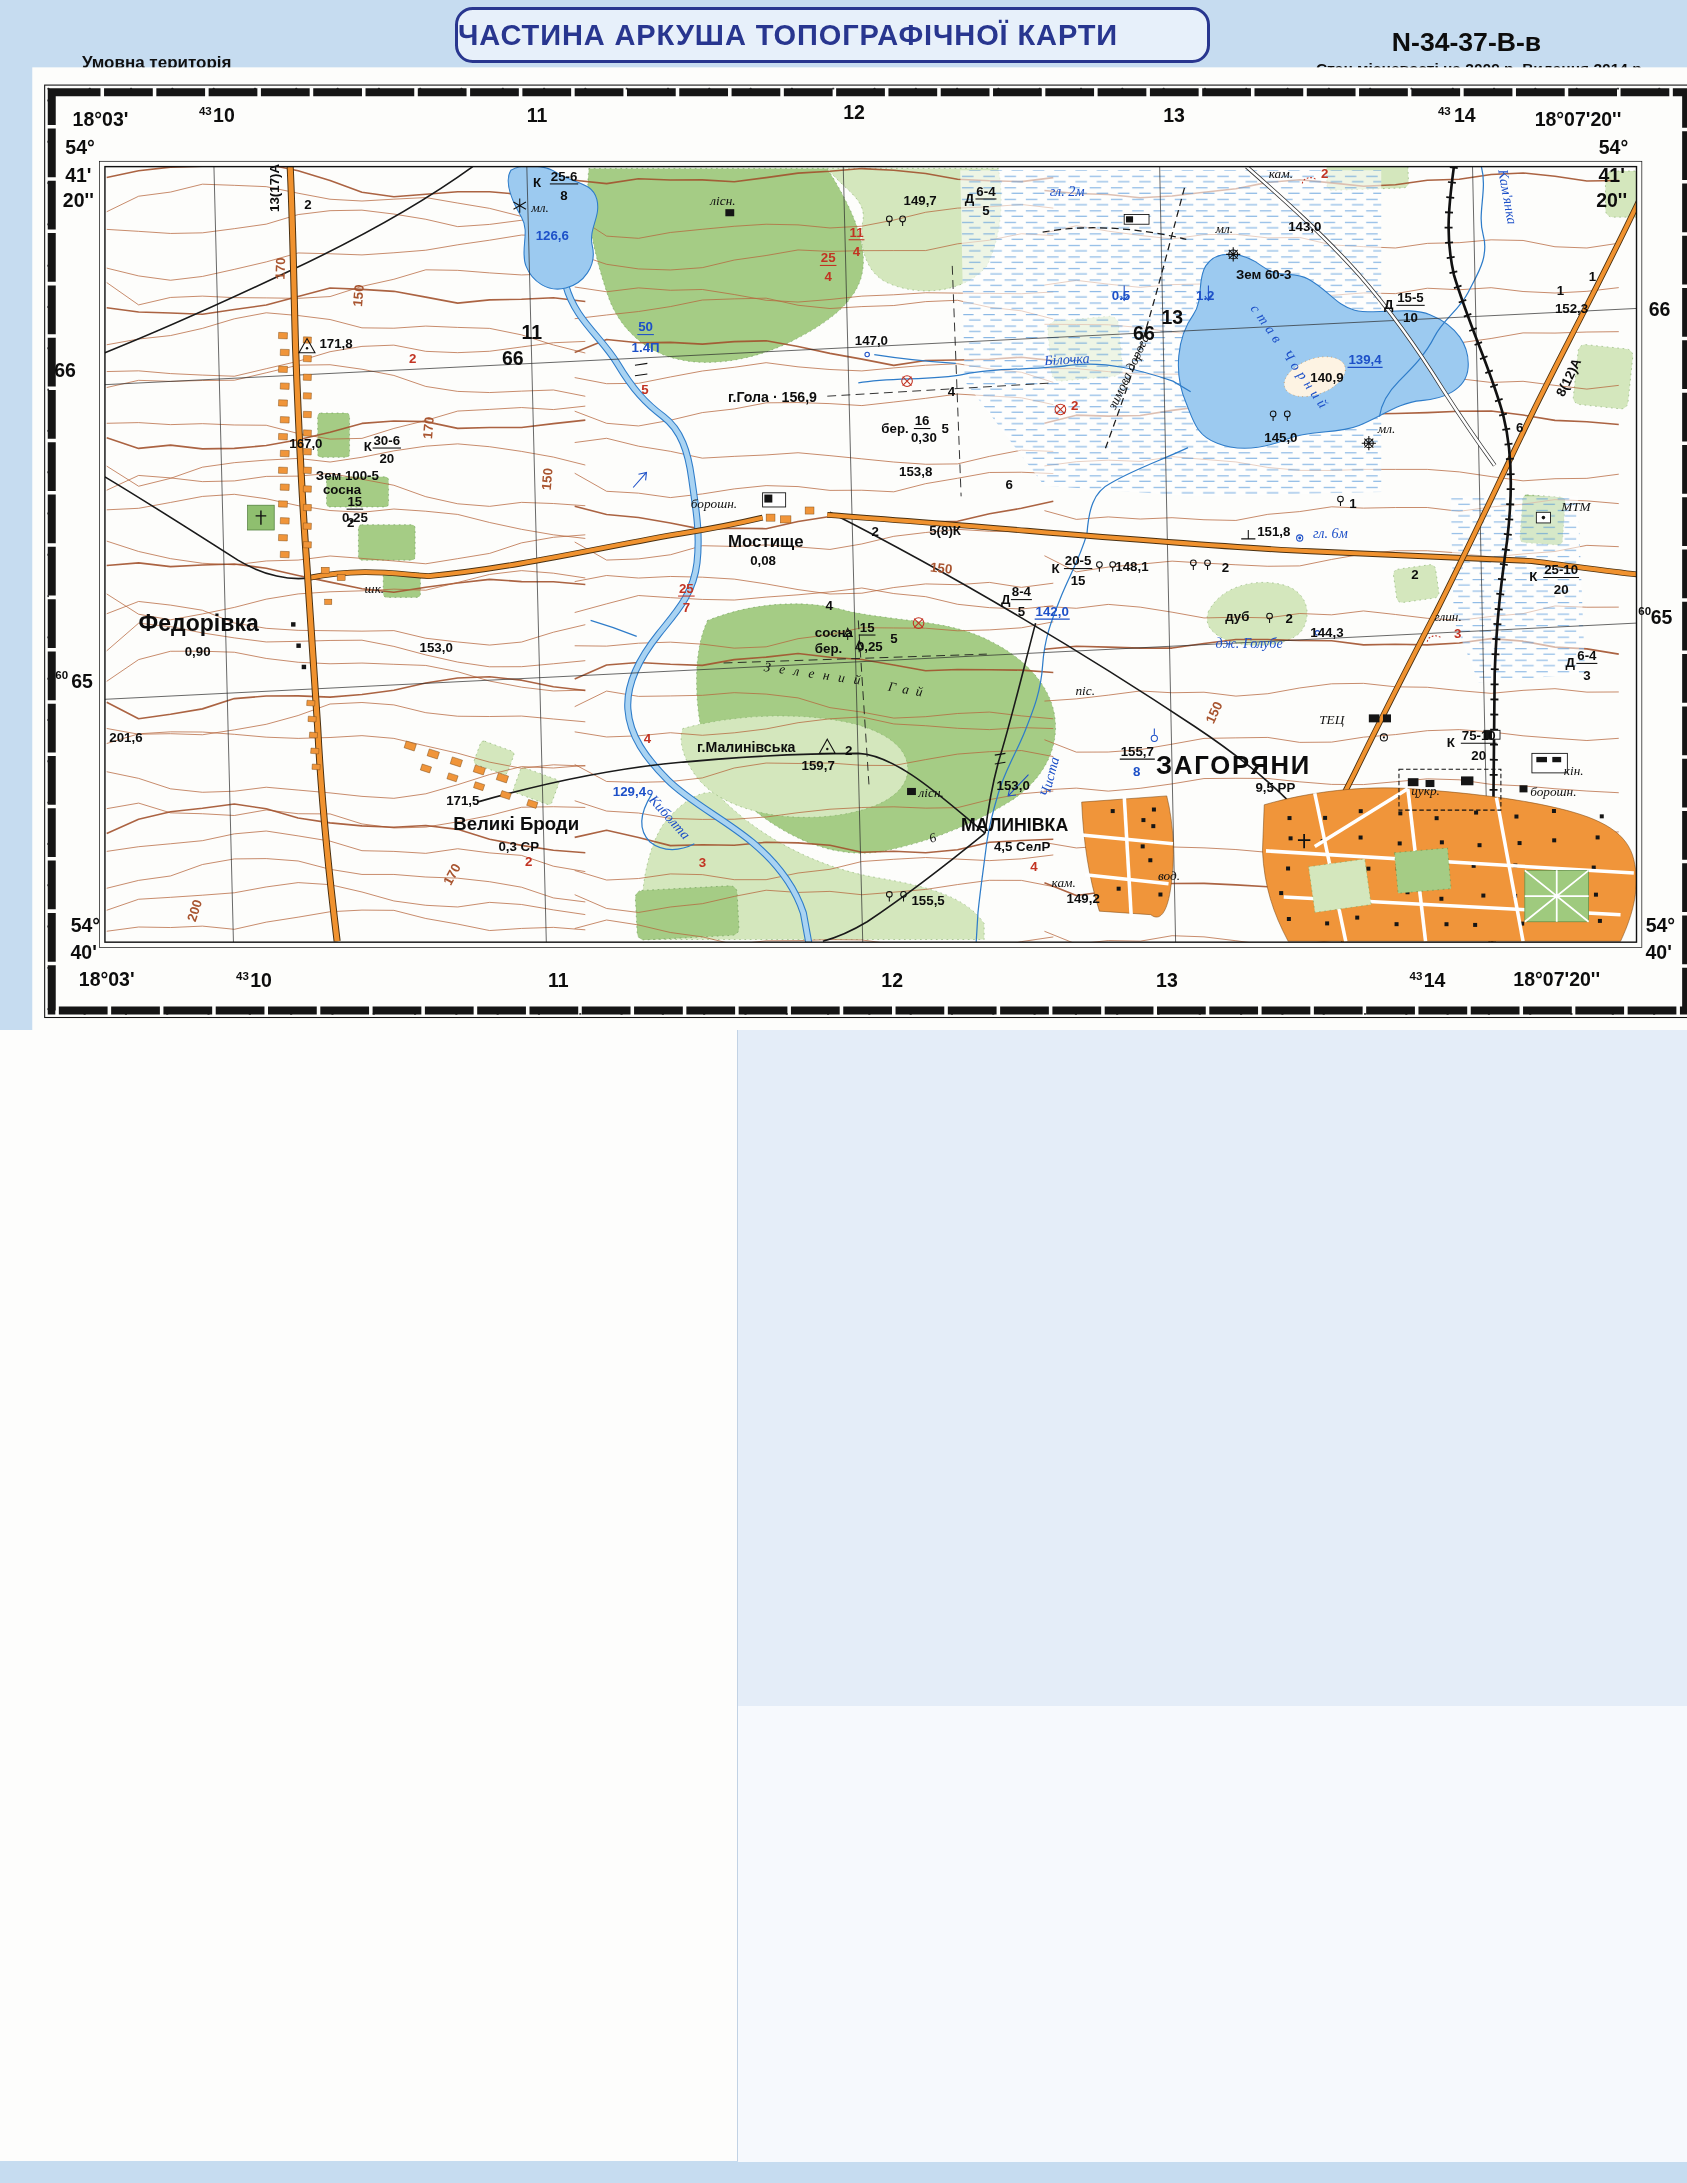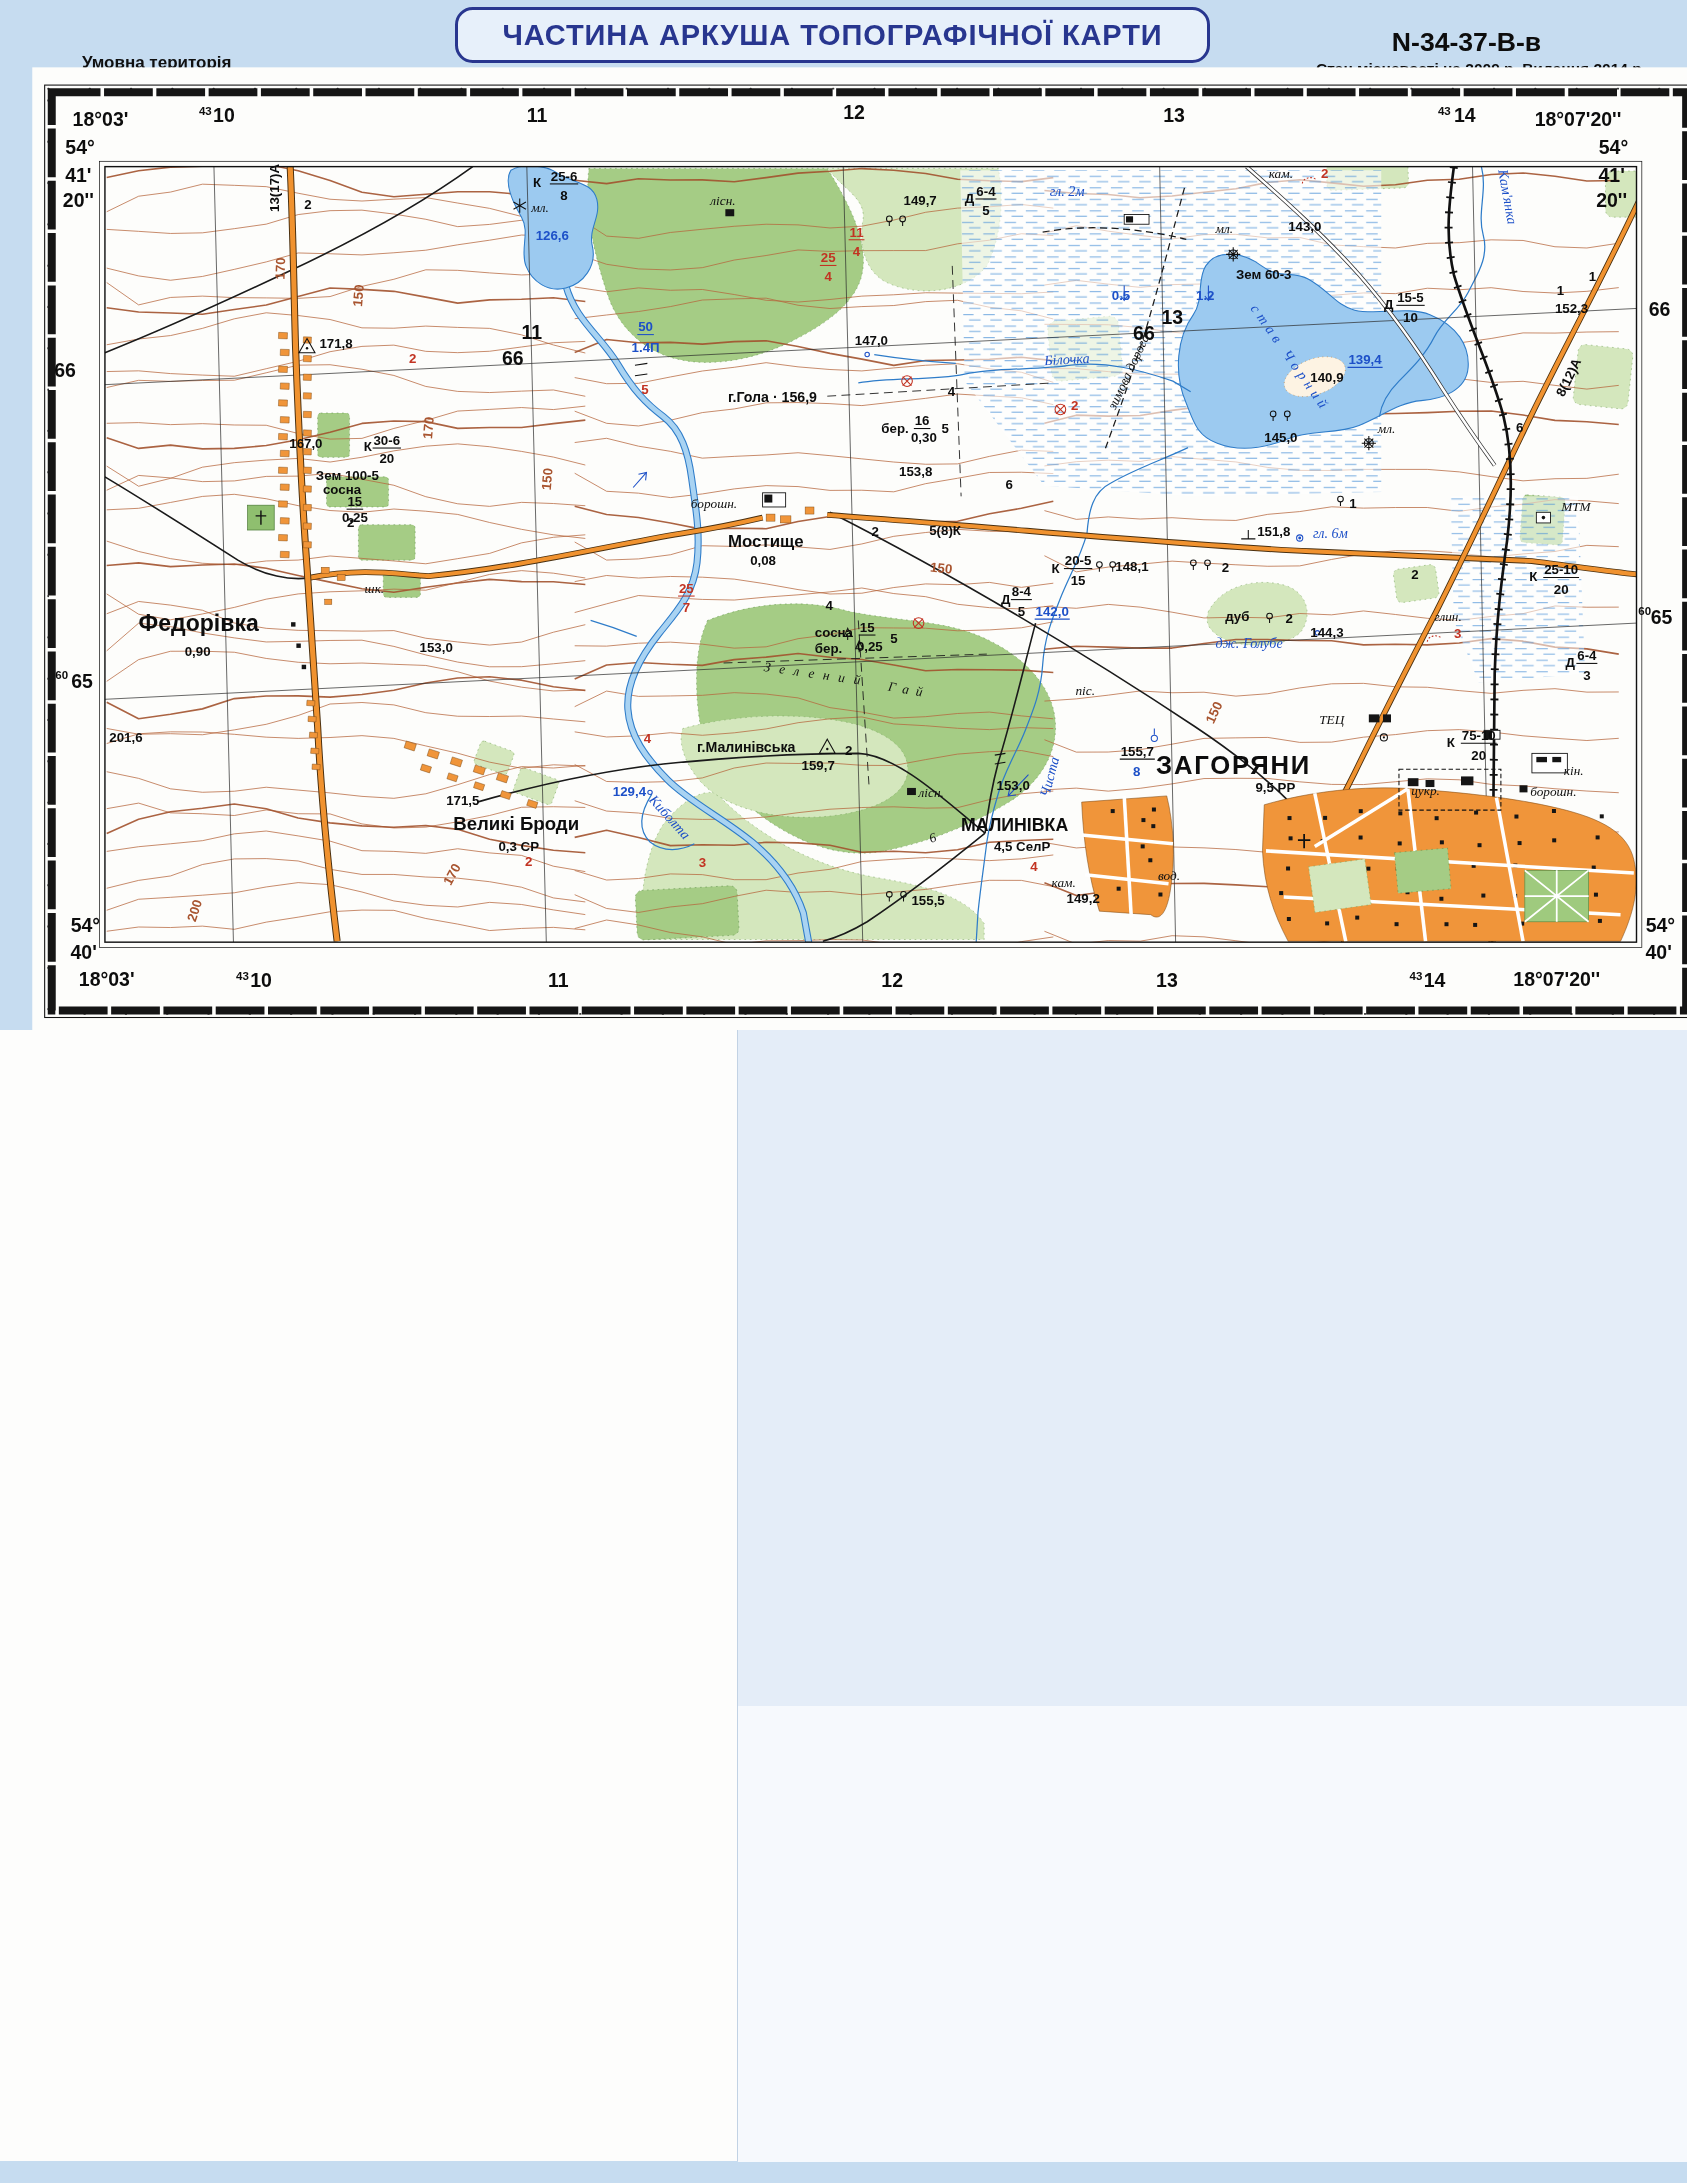--- a/index.html
+++ b/index.html
@@ -1,20 +1,20 @@
 <!DOCTYPE html>
 <html style="font-size:14px"><head>
 <meta charset="utf-8">
 <style>
   html,body{margin:0;padding:0;}
   body{width:1687px;height:2184px;position:relative;background:#c6dcf0;font-family:"Liberation Sans",sans-serif;}
   .page{position:absolute;left:0;top:0;width:1687px;height:2184px;overflow:hidden;}
   .hdr-territory{position:absolute;left:82px;top:53px;font:bold 17px "Liberation Sans",sans-serif;color:#101010;}
   .title-box{position:absolute;left:455px;top:7px;width:749px;height:50px;border:3.5px solid #28368f;border-radius:17.7px;
-             background:#e7f0fa;display:flex;align-items:center;justify-content:center;
+             background:#e7f0fa;display:flex;align-items:center;
              font:bold 29px "Liberation Sans",sans-serif;color:#28368f;letter-spacing:0.9px;}
   .sheet-code{position:absolute;right:43px;top:26.6px;width:355px;text-align:center;font:bold 26.6px "Liberation Sans",sans-serif;color:#0d0d0d;}
   .edition-note{position:absolute;right:41px;top:60px;width:461px;text-align:right;font:bold 15.5px "Liberation Sans",sans-serif;color:#0d0d0d;}
   .map-wrap{position:absolute;left:0;top:0;width:1687px;height:1037px;padding-left:25px;}
   .below-left{position:absolute;left:0;top:1030px;width:737px;height:1131px;background:#fdfdfc;border-right:0.9px solid #c2d2e4;}
   .below-right{position:absolute;left:738px;top:1030px;width:950px;height:676px;background:#e4edf8;}
   .below-right-lower{position:absolute;left:738px;top:1706px;width:950px;height:456px;background:#f6f9fd;}
   .bottom-strip{position:absolute;left:0;top:2162px;width:1687px;height:22px;background:#c6dcf0;}
 
   

